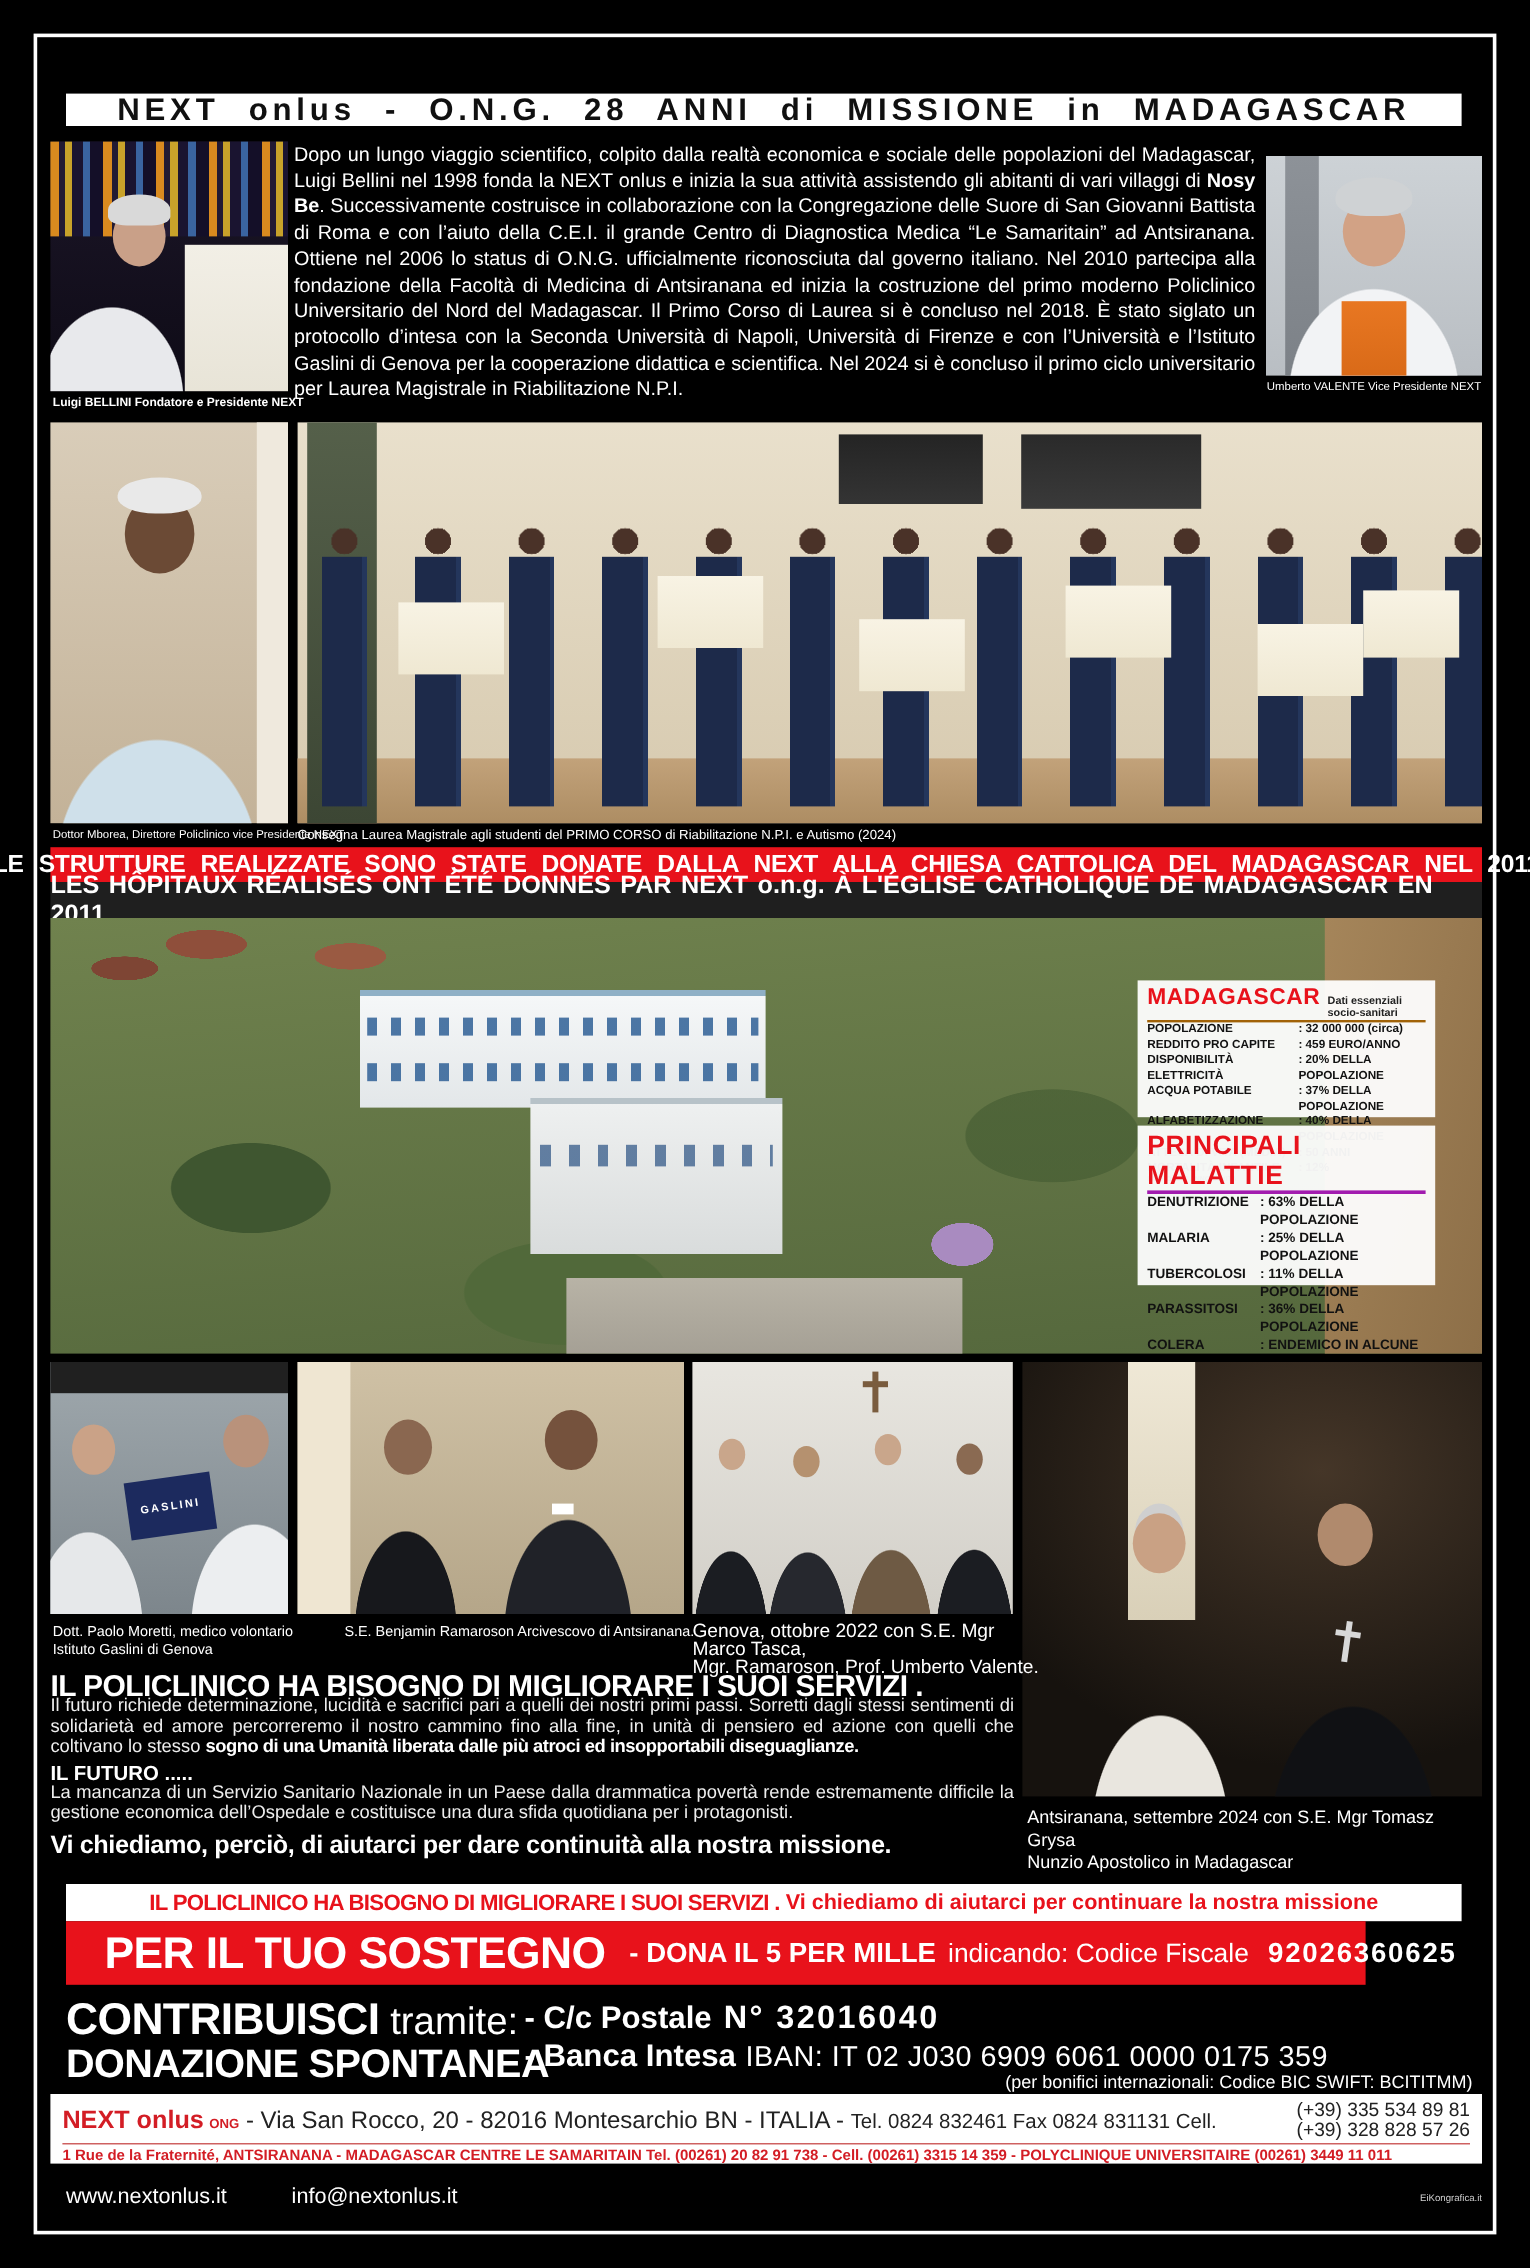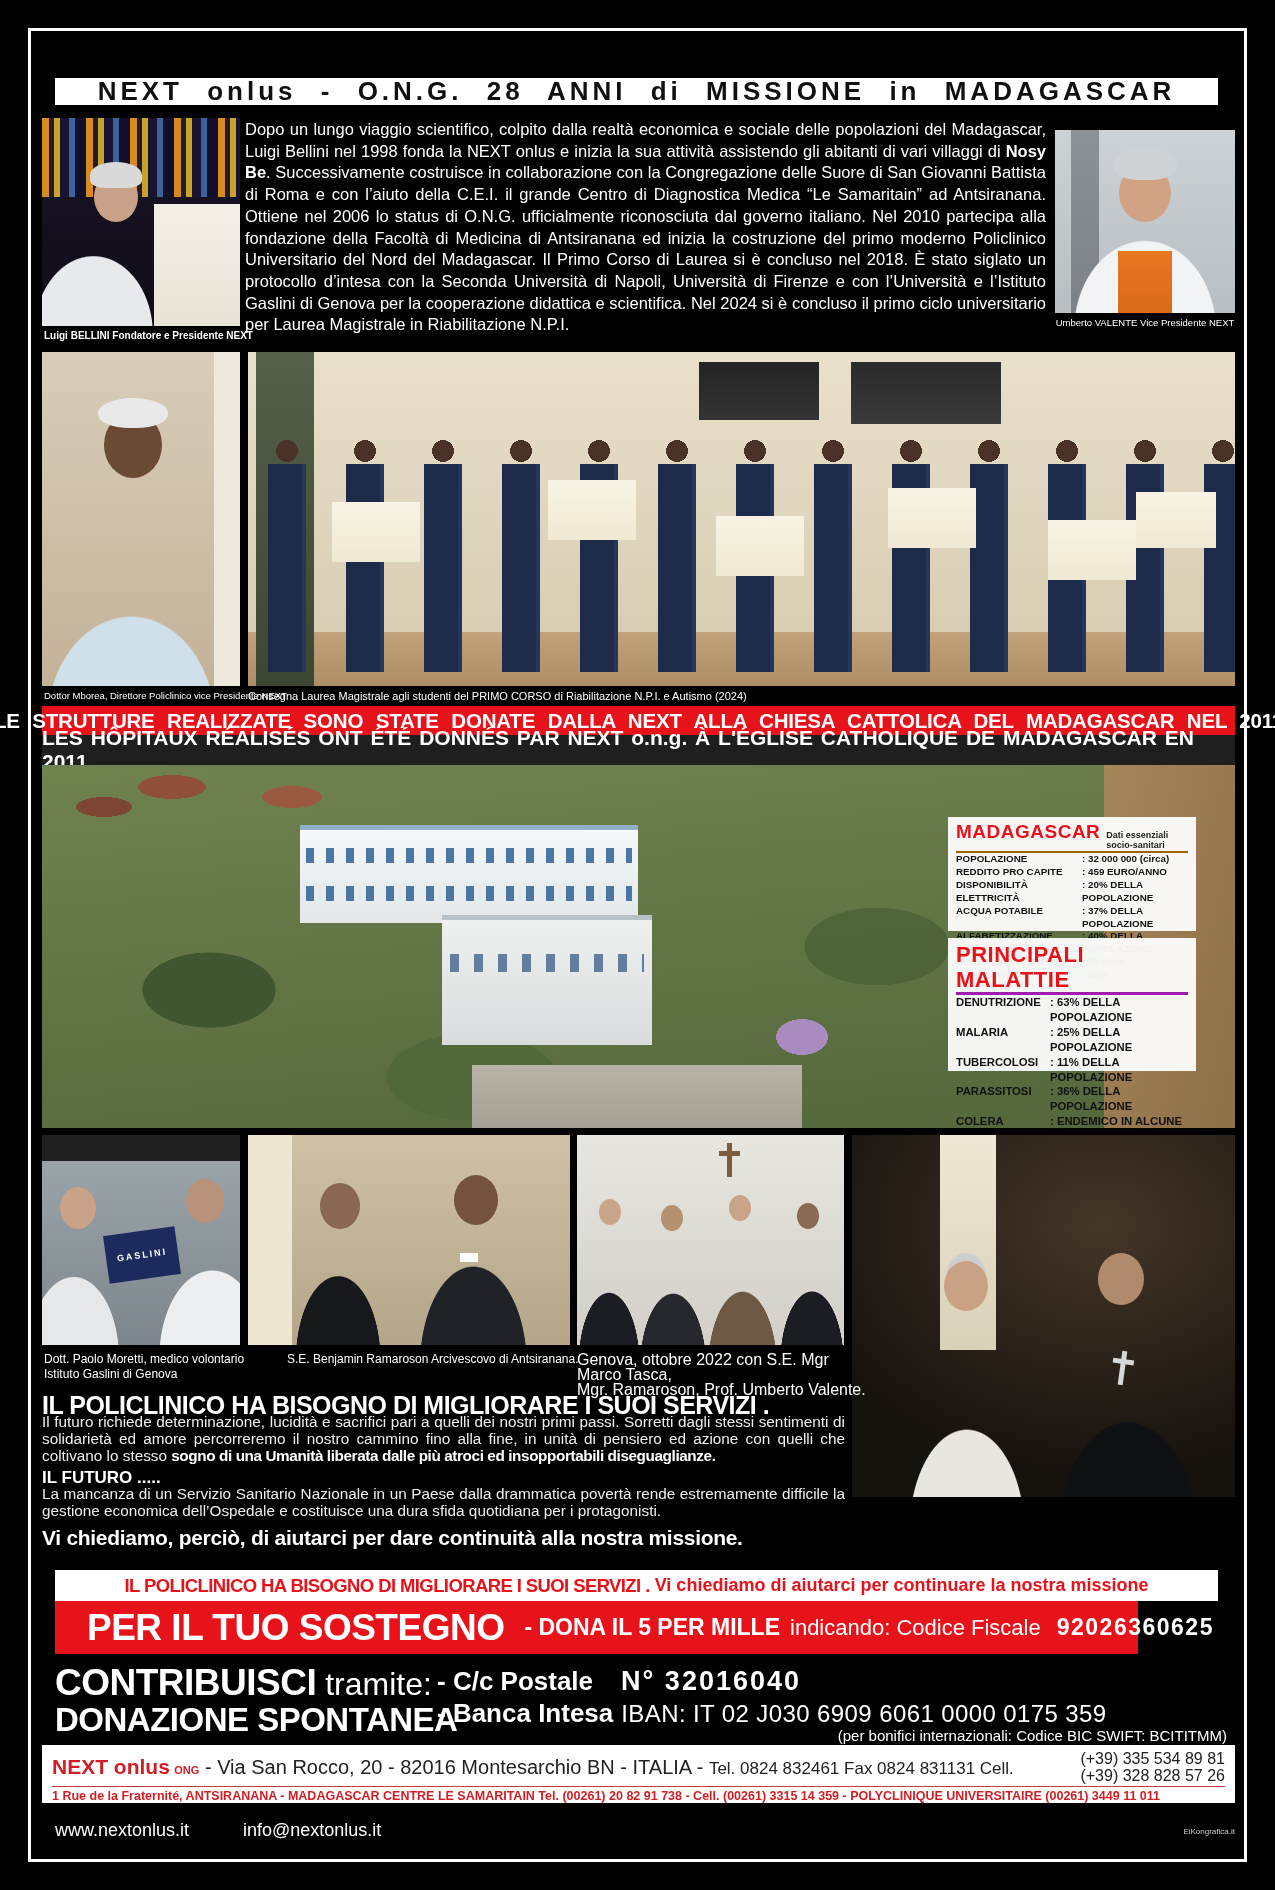--- a/index.html
+++ b/index.html
@@ -169,21 +169,21 @@
   .sup-ind{font-size:22px;font-weight:400;margin-left:10px}
   .sup-cf{font-size:23px;font-weight:700;letter-spacing:1.5px;margin-left:16px}
 
   
   .c-line1{left:55px;top:1662px;color:#fff;white-space:nowrap}
   .c-big{font-size:37px;font-weight:800;letter-spacing:-0.5px}
   .c-tram{font-size:32px;font-weight:400}
   .c-line2{left:55px;top:1701px;color:#fff;font-size:33px;font-weight:800;letter-spacing:-0.5px;white-space:nowrap}
   .r-line1{left:437px;top:1666px;color:#fff;white-space:nowrap}
   .r-cc{font-size:26px;font-weight:800}
-  .r-num{font-size:27px;font-weight:700;letter-spacing:2px;margin-left:28px}
+  .r-num{font-size:27px;font-weight:700;letter-spacing:2px;margin-left:10px}
   .r-line2{left:437px;top:1698px;color:#fff;white-space:nowrap}
   .r-bank{font-size:26px;font-weight:800}
   .r-iban{font-size:24px;font-weight:400;letter-spacing:.4px;margin-left:8px}
   .r-swift{left:437px;top:1727px;width:790px;text-align:right;font-size:15px;color:#fff}
 
   
   .footer-box{left:42px;top:1745px;width:1193px;height:58px;background:#fff;padding:5px 10px 0}
   .f-row1{display:flex;justify-content:space-between;align-items:center;white-space:nowrap}
   .f-org{color:var(--footer-red);font-size:21px;font-weight:700}
   .f-ong{color:var(--footer-red);font-size:11px;font-weight:700}
@@ -296,20 +296,21 @@
   <div class="photo ph-genova">
     <div class="g-heads"></div>
     <div class="art-cross cross-genova"></div>
   </div>
   <div class="photo ph-ants">
     <div class="art-cross cross-ants"></div>
   </div>
   <div class="cap cap-moretti"><span>Dott. Paolo Moretti, medico volontario</span><br><span>Istituto Gaslini di Genova</span></div>
   <div class="cap cap-rama">S.E. Benjamin Ramaroson Arcivescovo di Antsiranana.</div>
   <div class="cap cap-genova"><span>Genova, ottobre 2022 con S.E. Mgr Marco Tasca,</span><br><span>Mgr. Ramaroson, Prof. Umberto Valente.</span></div>
+  <div class="cap cap-ants"><span>Antsiranana, settembre 2024 con S.E. Mgr  Tomasz Grysa</span><br><span>Nunzio Apostolico in Madagascar</span></div>
 
   <div class="abs svc-head">IL POLICLINICO HA BISOGNO DI MIGLIORARE I SUOI SERVIZI .</div>
   <p class="svc-p1"><span>Il futuro richiede determinazione, lucidità e sacrifici pari a quelli dei nostri primi passi. Sorretti dagli stessi sentimenti di solidarietà ed amore percorreremo il nostro cammino fino alla fine, in unità di pensiero ed azione con quelli che coltivano lo stesso </span><b>sogno di una Umanità liberata dalle più atroci ed insopportabili diseguaglianze.</b></p>
   <div class="abs fut-head">IL FUTURO   .....</div>
   <p class="fut-p">La mancanza di un Servizio Sanitario Nazionale in un Paese dalla drammatica povertà rende estremamente difficile la gestione economica dell’Ospedale e costituisce una dura sfida quotidiana per i protagonisti.</p>
   <div class="abs appeal">Vi chiediamo, perciò, di aiutarci per dare continuità alla nostra missione.</div>
 
   <div class="abs banner-appeal"><span class="ba-bold">IL POLICLINICO HA BISOGNO DI MIGLIORARE I SUOI SERVIZI .</span><span class="ba-rest"> Vi chiediamo di aiutarci per continuare la nostra missione</span></div>
   <div class="abs banner-support">
     <span class="sup-head">PER IL TUO SOSTEGNO</span>

